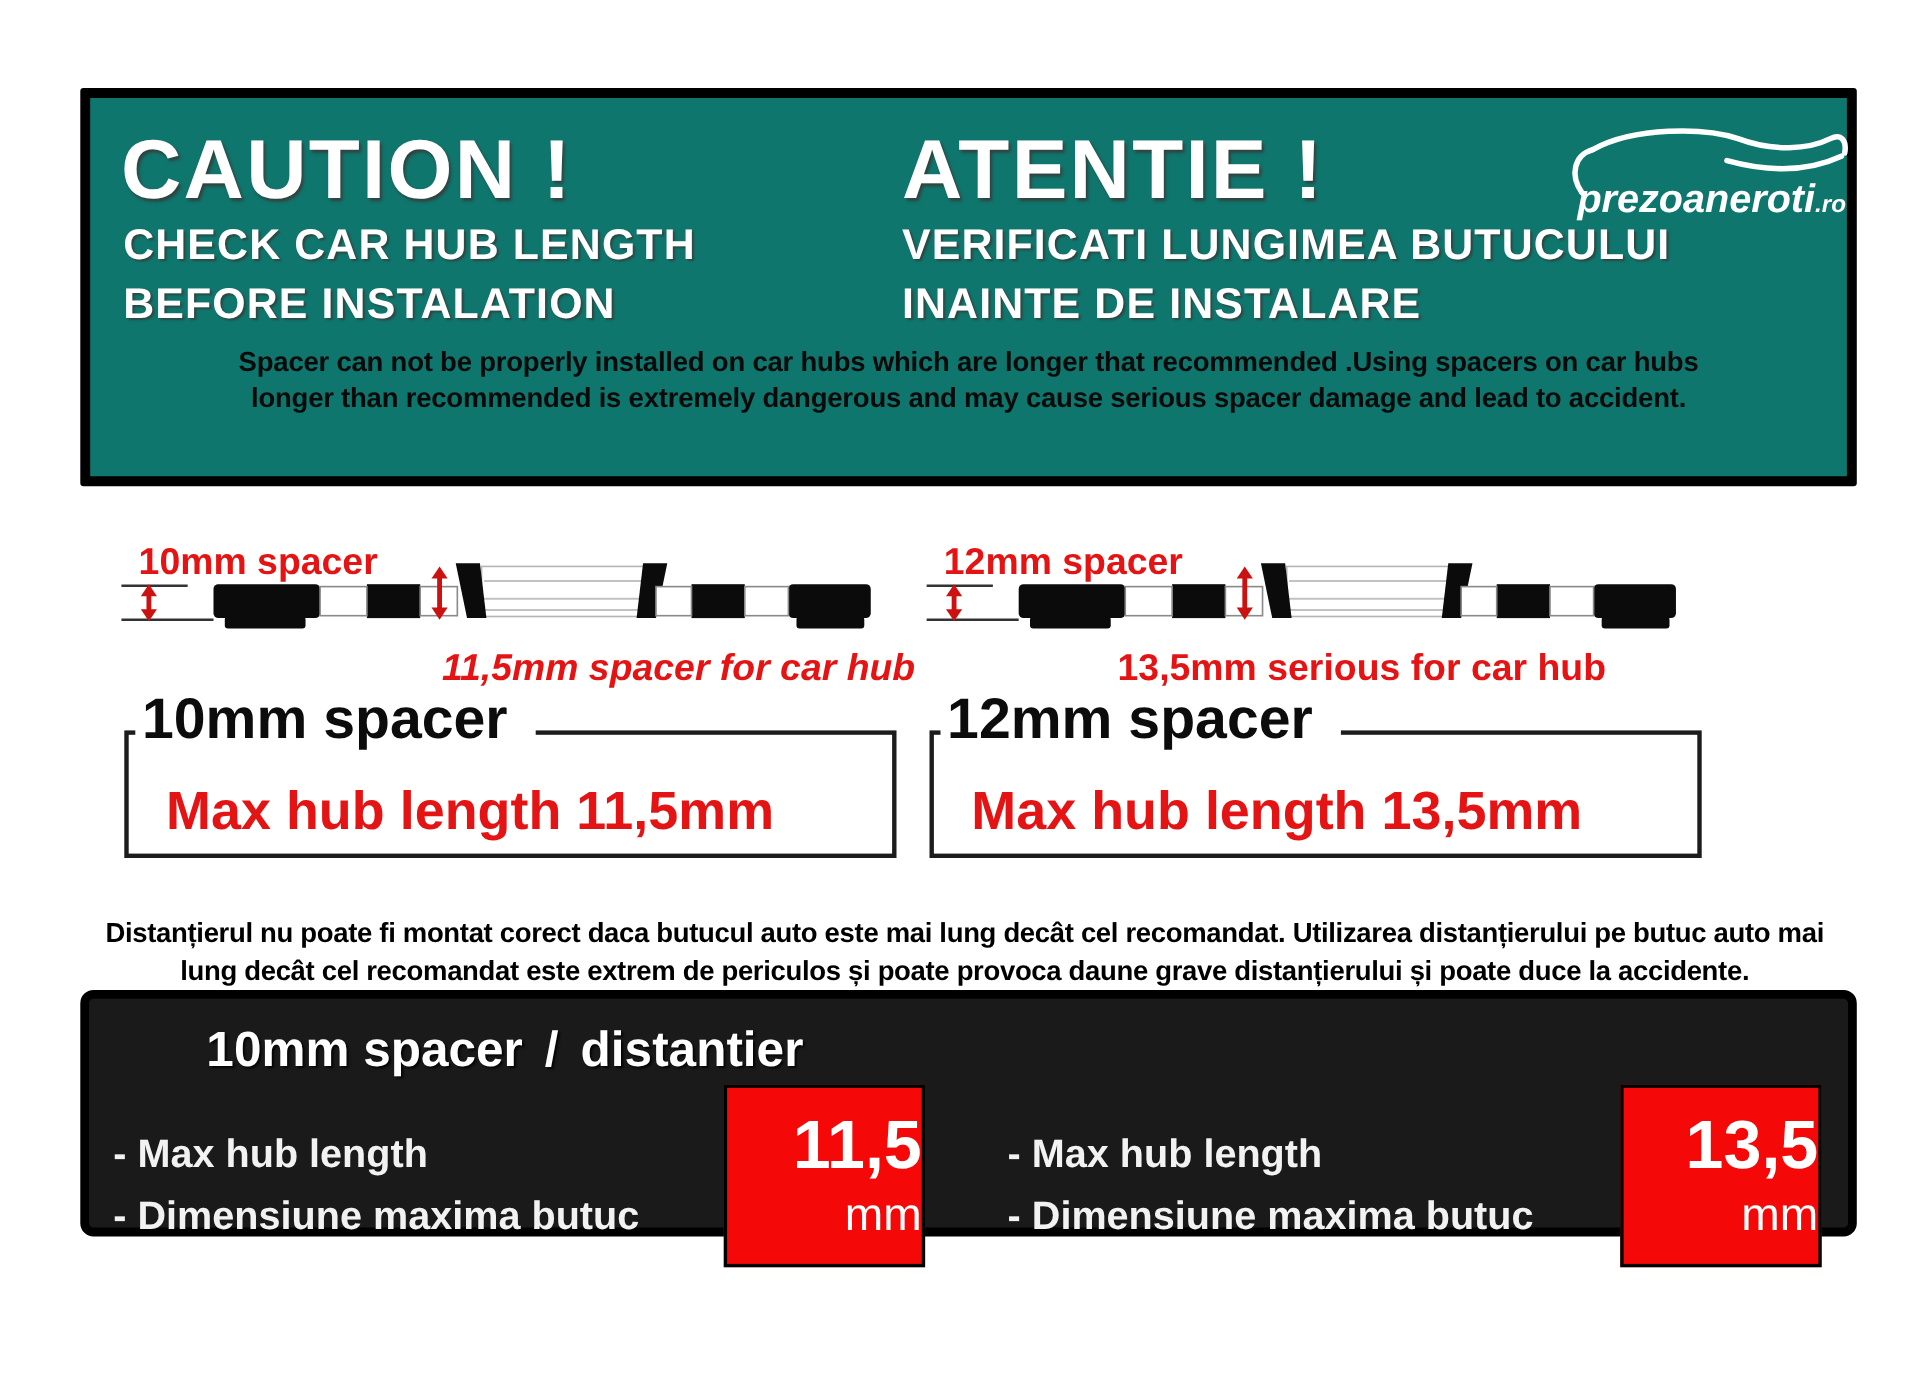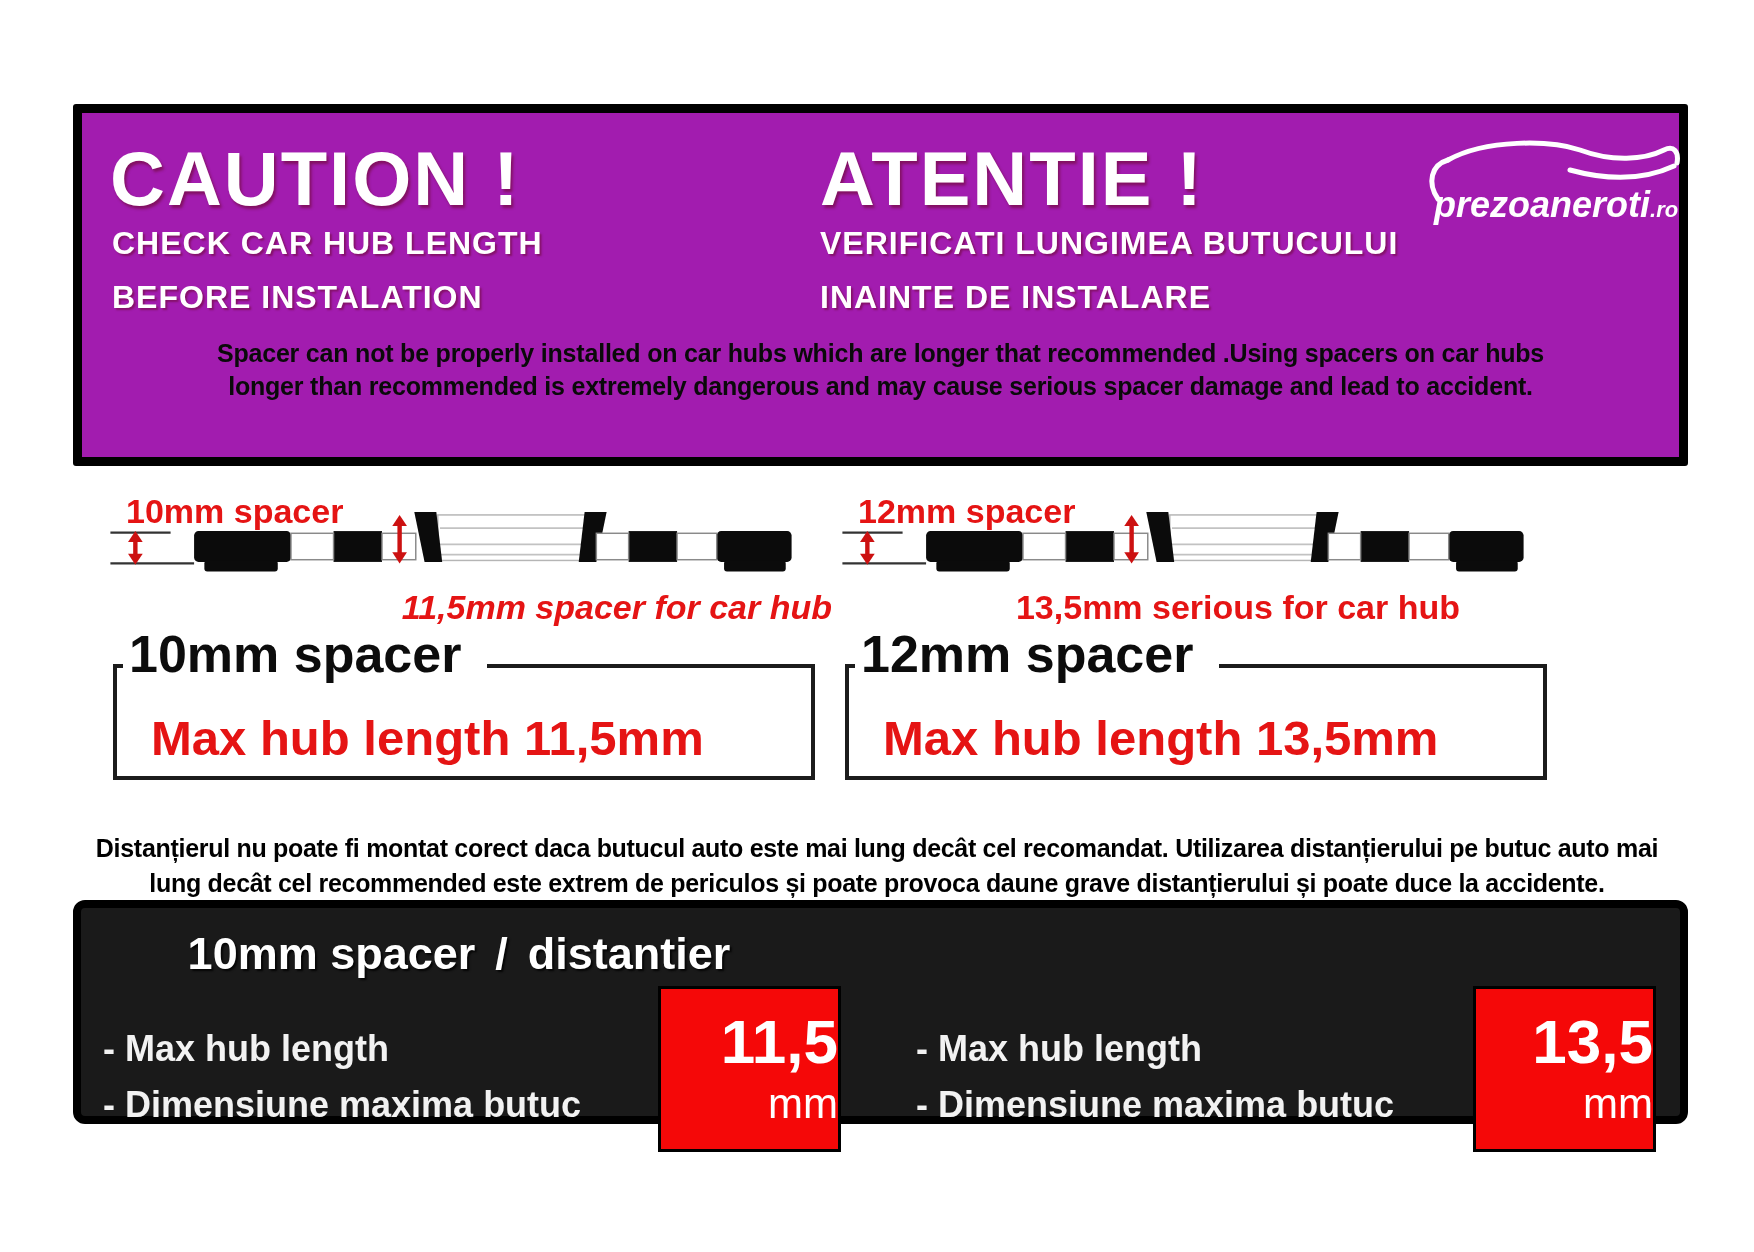--- a/index.html
+++ b/index.html
@@ -4,28 +4,28 @@
 <style>
   * { margin:0; padding:0; box-sizing:border-box; }
   body { background:#ffffff; font-family:"Liberation Sans", sans-serif; }
   #page {
     position:relative; width:1754px; height:1252px; background:#ffffff;
     overflow:hidden; font-family:"Liberation Sans", sans-serif;
   }
   
   #banner-top {
     position:absolute; left:73px; top:80px; width:1615px; height:362px;
-    background:#a21caf; border:9px solid #000; border-radius:3px;margin-top:24px;
+    background:#0f766e; border:9px solid #000; border-radius:3px;
   }
   .big-heading {
     position:absolute; color:#fff; font-size:76px; font-weight:bold;
     letter-spacing:2px; text-shadow:2px 3px 3px rgba(90,0,0,0.45); white-space:nowrap;
   }
   .sub-heading {
-    position:absolute; color:#fff; font-size:32px; font-weight:bold;
+    position:absolute; color:#fff; font-size:39px; font-weight:bold;
     letter-spacing:1px; text-shadow:2px 2px 2px rgba(90,0,0,0.4); white-space:nowrap;text-align:center;
   }
   #caution-en { left:28px; top:22px; }
   #caution-ro { left:738px; top:22px;text-align:right; }
   #sub-en-1 { left:30px; top:112px; }
   #sub-en-2 { left:30px; top:166px; }
   #sub-ro-1 { left:738px; top:112px; }
   #sub-ro-2 { left:738px; top:166px; }
   #banner-note {
     position:absolute; left:0; top:224px; width:100%; text-align:center;
@@ -223,21 +223,21 @@
 
   <div id="label-hub-right" class="hub-label">13,5mm serious for car hub</div>
 
   <div id="maxbox-right" class="maxbox">
     <div class="maxbox-heading">12mm spacer</div>
     <div class="maxbox-value">Max hub length 13,5mm</div>
   </div>
 
   <div id="note-ro">
     <div>Distanțierul nu poate fi montat corect daca butucul auto este mai lung decât cel recomandat. Utilizarea distanțierului pe butuc auto mai</div>
-    <div>lung decât cel recommended este extrem de periculos și poate provoca daune grave distanțierului și poate duce la accidente.</div>
+    <div>lung decât cel recomandat este extrem de periculos și poate provoca daune grave distanțierului și poate duce la accidente.</div>
   </div>
 
   <div id="banner-bottom">
 
     <div id="bb-title-left" class="bb-title">
       <span>10mm spacer</span><span class="sep">/</span><span>distantier</span>
     </div>
     <div id="bb-l-b1" class="bb-bullet">- Max hub length</div>
     <div id="bb-l-b2" class="bb-bullet">- Dimensiune maxima butuc</div>
     <div id="bb-red-left" class="bb-redbox">

